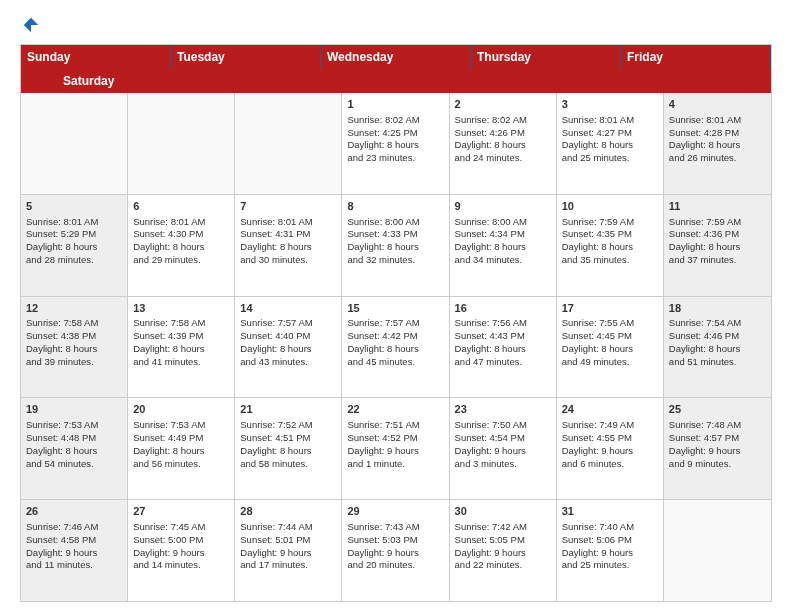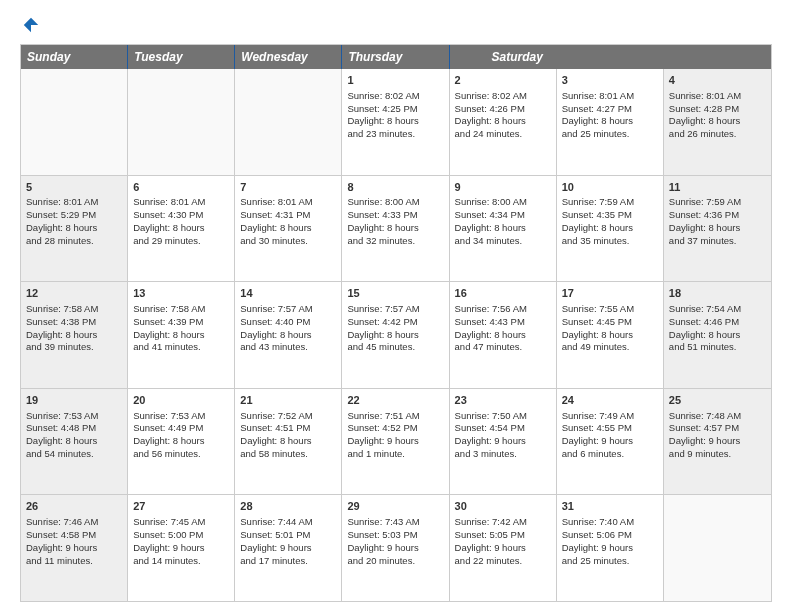--- a/index.html
+++ b/index.html
@@ -61,23 +61,22 @@
       color: #555;
     }
     .calendar {
       flex: 1;
       display: flex;
       flex-direction: column;
       border: 1px solid #ccc;
     }
     .cal-header {
       display: grid;
-      grid-template-columns: repeat(7, 1fr);
-      background: #737373;
-      font-style: italic;
+      grid-template-columns: repeat(5, 1fr);
+      background: #b91c1c;
     }
     .cal-header-cell {
       color: #fff;
       font-size: 12px;
       font-weight: bold;
       padding: 5px 6px;
       text-align: left;
       border-right: 1px solid #1e5aa0;
     }
     .cal-header-cell:last-child { border-right: none; margin-left: 36px; }
@@ -132,20 +131,21 @@
       <div class="subtitle"></div>
     </div>
   </div>
 
   <div class="calendar">
     <div class="cal-header">
     <div class="cal-header-cell">Sunday</div>
         <div class="cal-header-cell">Tuesday</div>
         <div class="cal-header-cell">Wednesday</div>
         <div class="cal-header-cell">Thursday</div>
+        <div class="cal-header-cell">Friday</div>
         <div class="cal-header-cell">Saturday</div>
       </div>
     <div class="cal-body">
     <div class="cal-row">
           <div class="cal-cell empty"></div>
           <div class="cal-cell empty"></div>
           <div class="cal-cell empty"></div>
           <div class="cal-cell">
             <span class="day-num">1</span>
             <div>Sunrise: 8:02 AM</div>

